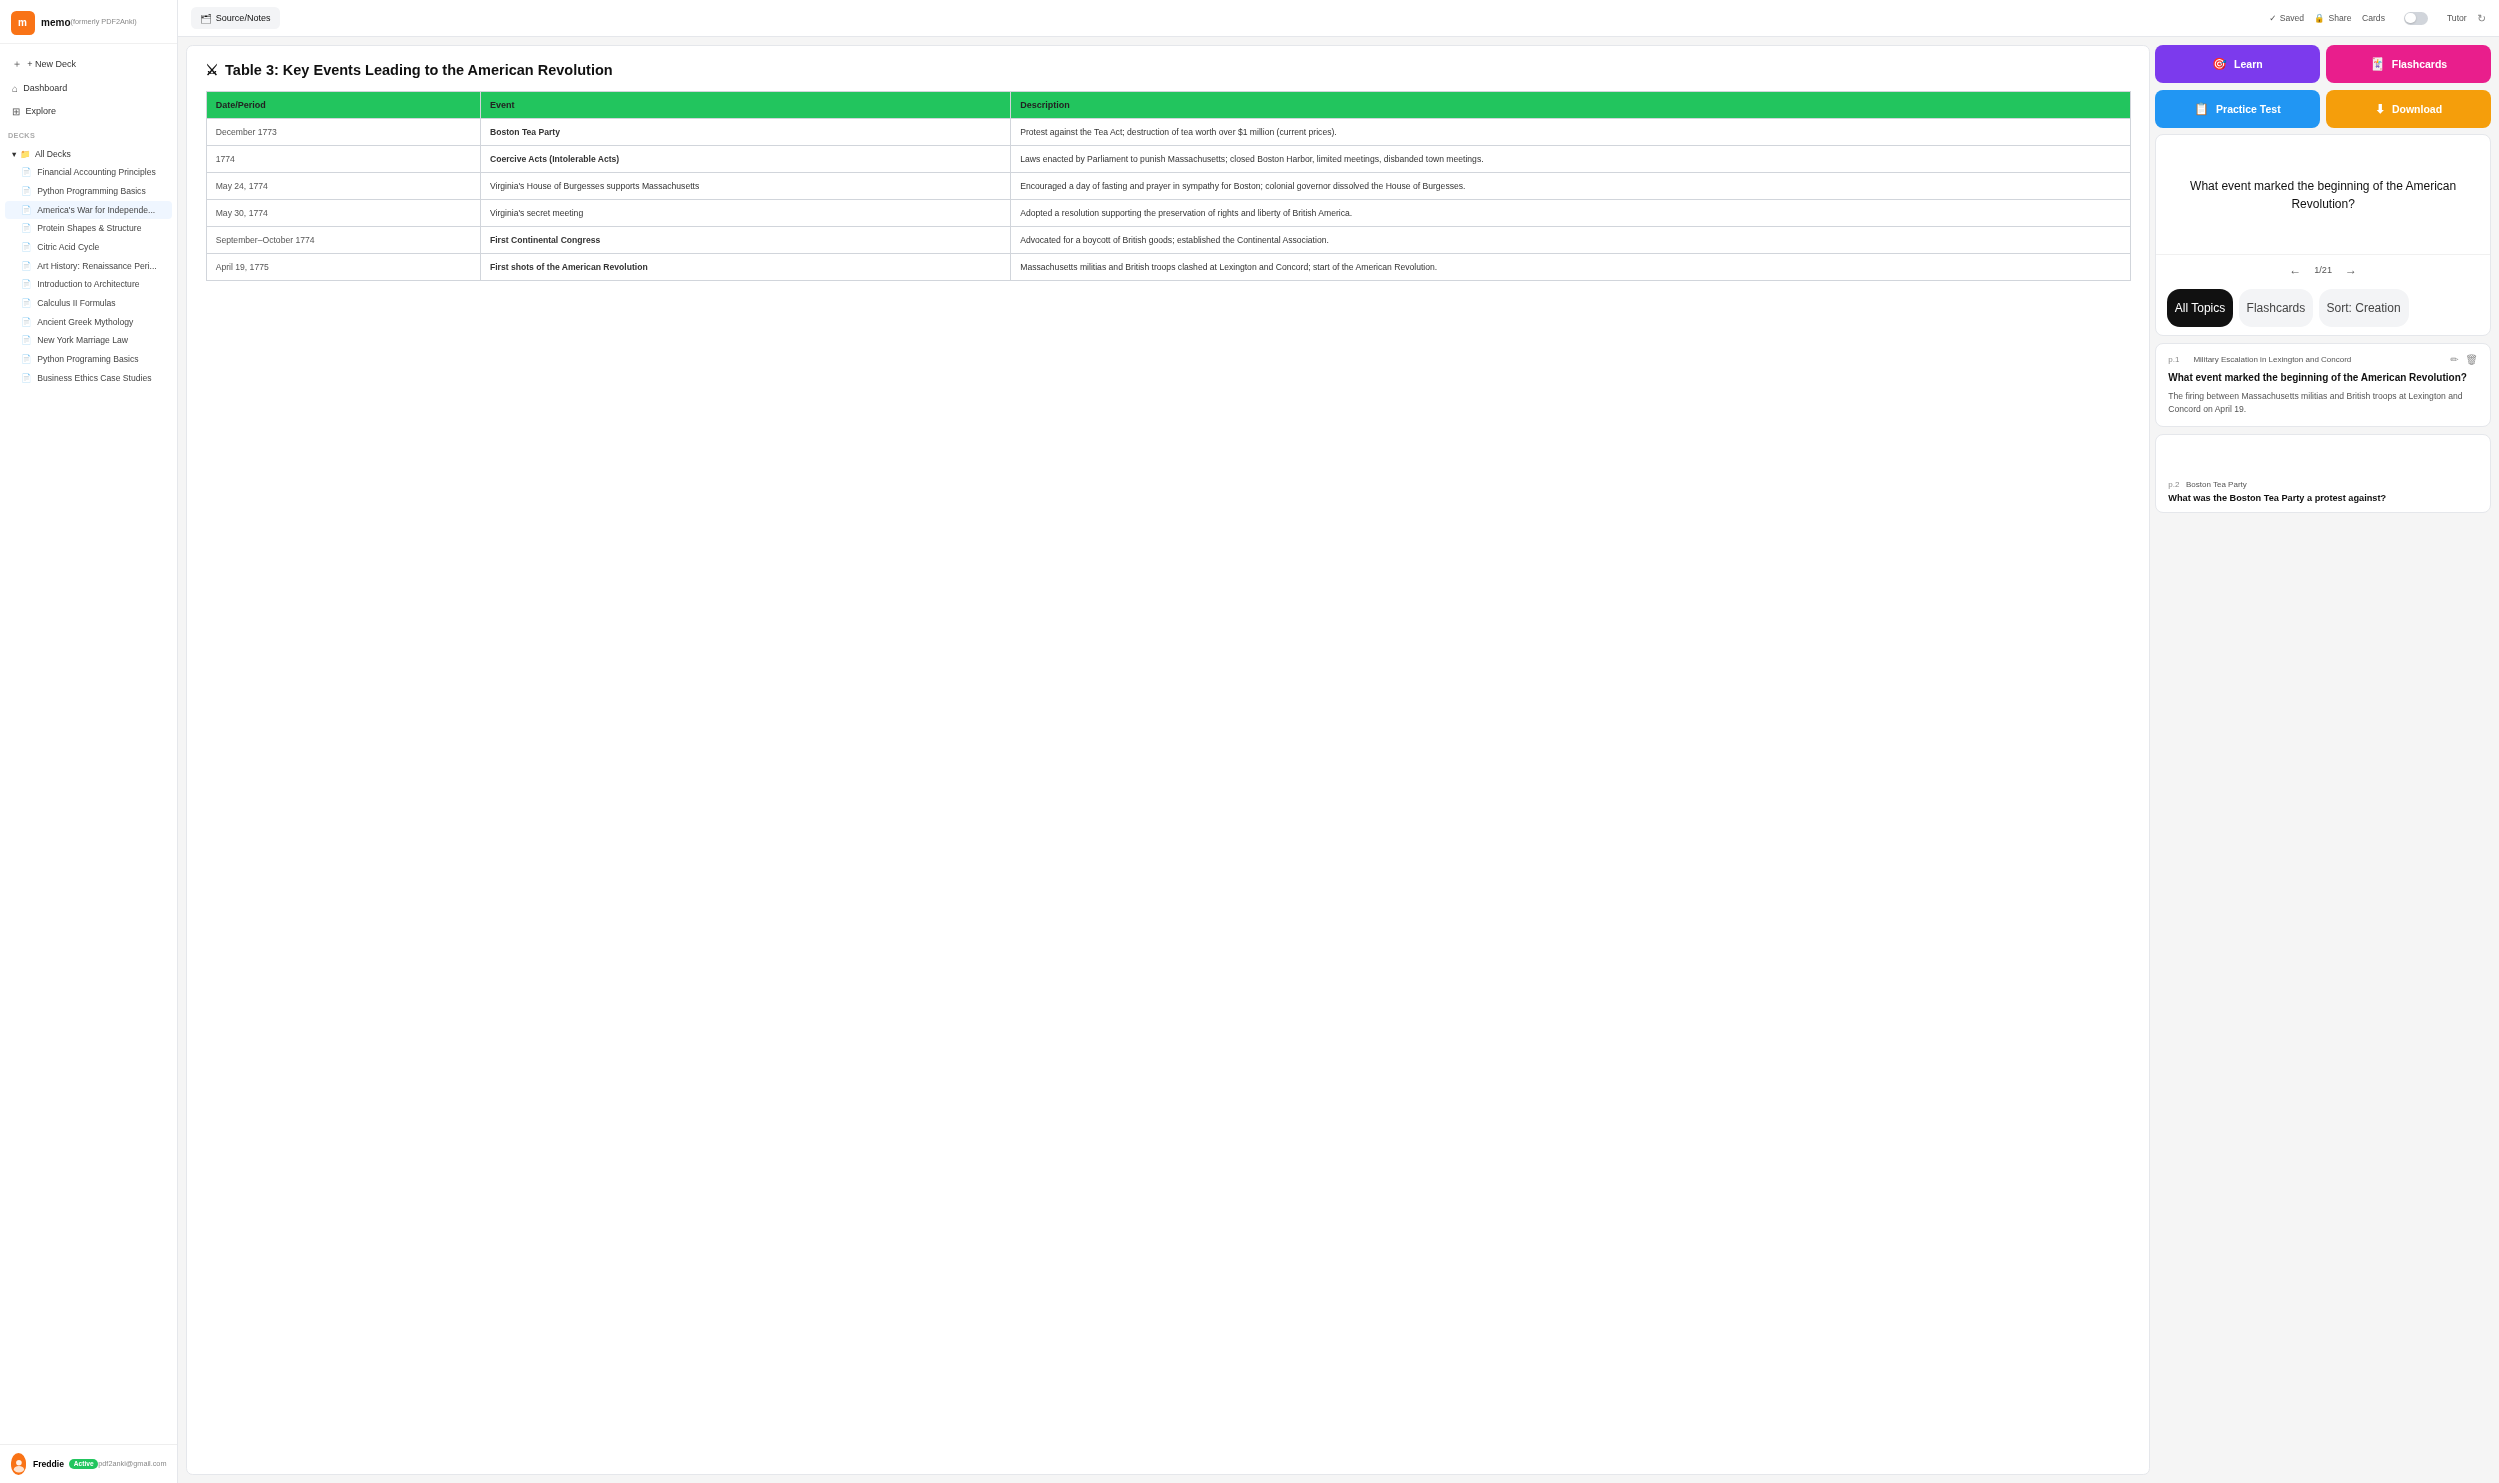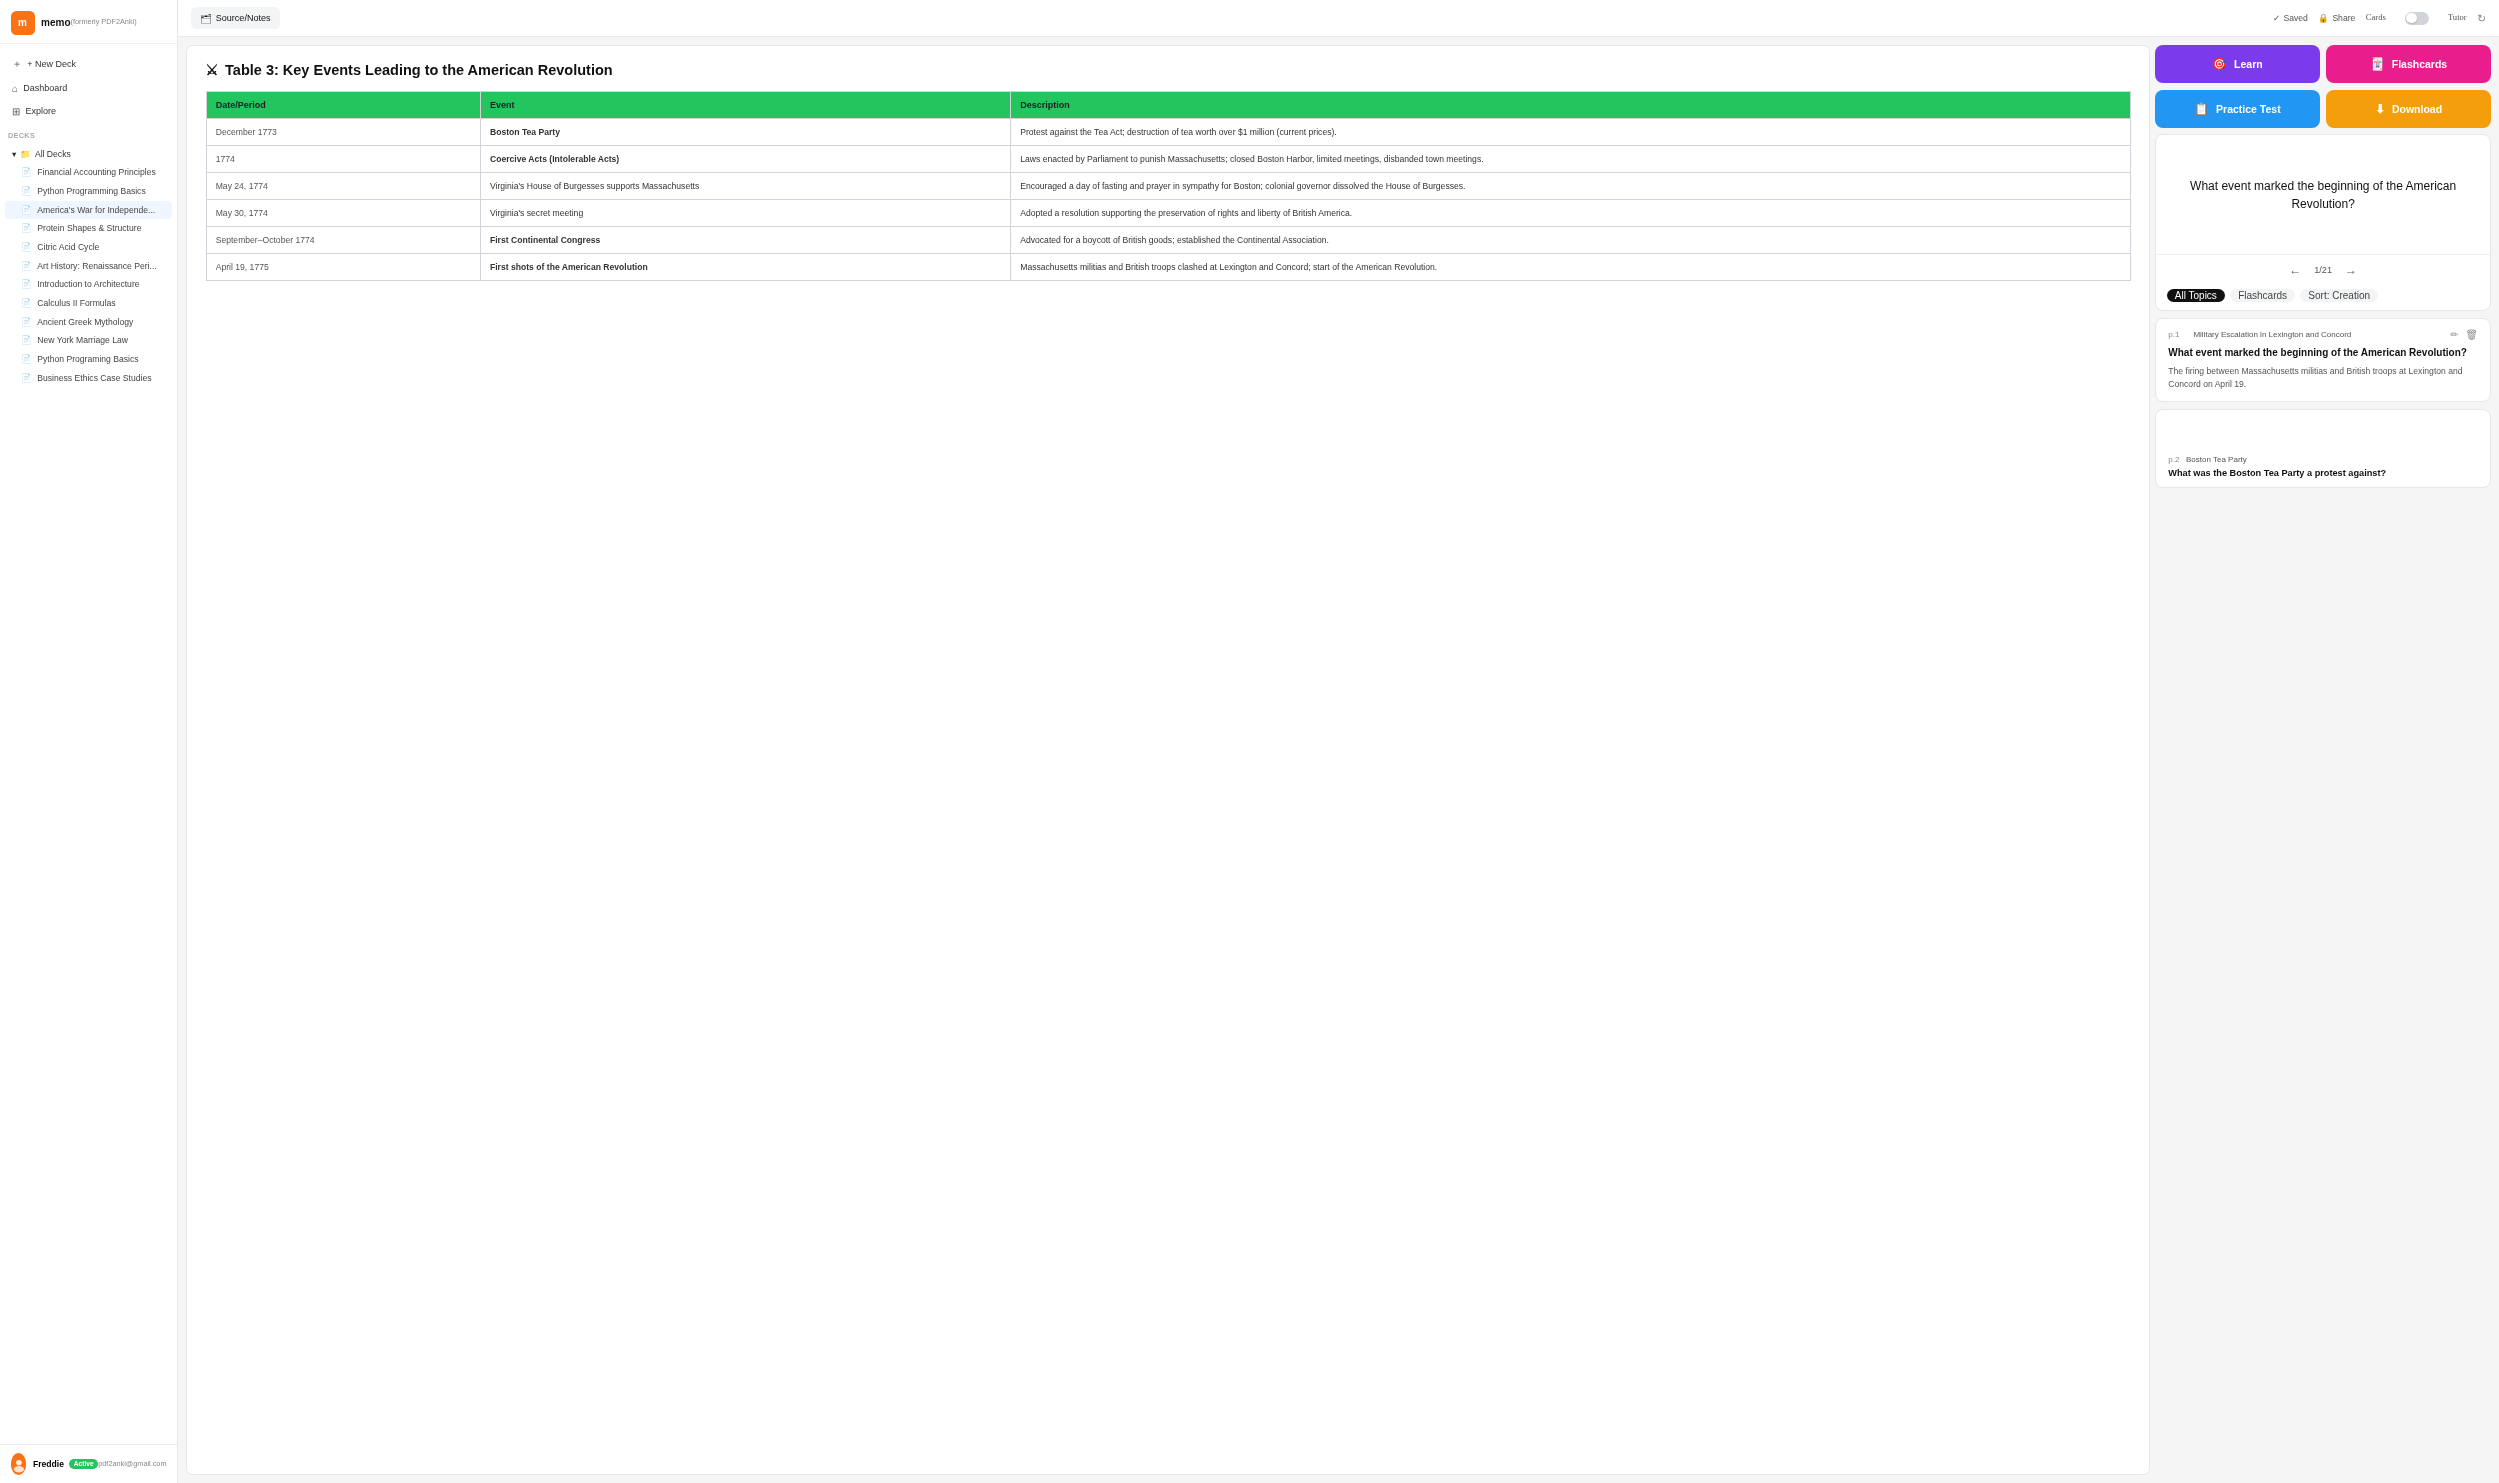--- a/index.html
+++ b/index.html
@@ -35,21 +35,21 @@
     .main { flex: 1; display: flex; flex-direction: column; overflow: hidden; }
     .header { background: #fff; border-bottom: 0.7px solid #e5e7eb; padding: 0 13px; height: 37px; display: flex; align-items: center; justify-content: space-between; flex-shrink: 0; }
     .header-left { display: flex; align-items: center; gap: 2.6px; }
     .tab-btn { display: flex; align-items: center; gap: 4px; padding: 5.3px 9.2px; border-radius: 5.3px; font-size: 9px; color: #555; cursor: pointer; border: none; background: none; }
     .tab-btn.active { background: #f3f4f6; color: #111; font-weight: 500; }
     .tab-icon { font-size: 9.2px; }
 
     .header-right { display: flex; align-items: center; gap: 10.5px; }
     .saved-text { display: flex; align-items: center; gap: 3.3px; font-size: 8.6px; color: #555; }
     .share-btn { display: flex; align-items: center; gap: 3.3px; font-size: 8.6px; color: #555; cursor: pointer; }
-    .cards-toggle { display: flex; align-items: flex-start; gap: 19px; font-size: 8.6px; color: #555; font-family: Liberation Serif, serif; }
+    .cards-toggle { display: flex; align-items: center; gap: 19px; font-size: 8.6px; color: #555; }
     .toggle-switch { width: 24px; height: 13px; background: #d1d5db; border-radius: 6.6px; position: relative; cursor: pointer; }
     .toggle-knob { width: 10.5px; height: 10.5px; background: white; border-radius: 50%; position: absolute; top: 1.3px; left: 1.3px; transition: left 0.2s; box-shadow: 0 0.7px 2px rgba(0,0,0,0.2); }
     .refresh-btn { font-size: 10.5px; color: #888; cursor: pointer; background: none; border: none; }
 
     
     .content-area { flex: 1; display: flex; overflow: hidden; }
 
     
     .notes-panel { flex: 1; background: #fff; margin: 8px 0 8px 8px; border-radius: 6.6px; overflow-y: auto; padding: 16px 18.5px; border: 0.7px solid #e5e7eb; }
     .table-title { font-size: 14.5px; font-weight: 700; color: #111; margin-bottom: 13px; display: flex; align-items: center; gap: 6.6px; }
@@ -72,21 +72,21 @@
     .btn-icon { font-size: 12px; }
 
     
     .flashcard-section { background: #fff; border-radius: 8px; border: 0.7px solid #e5e7eb; overflow: hidden; }
     .flashcard-main { padding: 40px 16px; display: flex; align-items: center; justify-content: center; min-height: 119px; }
     .flashcard-question { font-size: 12px; font-weight: 500; color: #111; text-align: center; line-height: 1.5; }
     .flashcard-nav { border-top: 0.7px solid #f0f0f0; padding: 8px 13px; display: flex; align-items: center; justify-content: center; gap: 13px; }
     .nav-arrow { font-size: 12px; cursor: pointer; color: #555; background: none; border: none; }
     .nav-counter { font-size: 9.2px; color: #555; font-weight: 500; }
     .flashcard-filters { padding: 4px 10.5px 8px; display: flex; align-items: center; gap: 5.3px; flex-wrap: wrap; }
-    .filter-chip { padding: 1px 8px; border-radius: 13px; font-size: 10px; cursor: pointer; border: none; }
+    .filter-chip { padding: 12px 8px; border-radius: 13px; font-size: 12px; cursor: pointer; border: none; }
     .filter-chip.active { background: #111; color: white; }
     .filter-chip.inactive { background: #f3f4f6; color: #444; }
 
     
     .card-list-item { background: #fff; border-radius: 8px; border: 0.7px solid #e5e7eb; padding: 10.5px 12px; }
     .card-meta { display: flex; align-items: center; justify-content: space-between; margin-bottom: 5.3px; }
     .card-page { font-size: 8px; color: #888; font-weight: 500; }
     .card-topic { font-size: 8px; color: #555; font-weight: 500; }
     .card-actions { display: flex; gap: 6.6px; }
     .card-action-btn { background: none; border: none; color: #888; cursor: pointer; font-size: 10px; }

